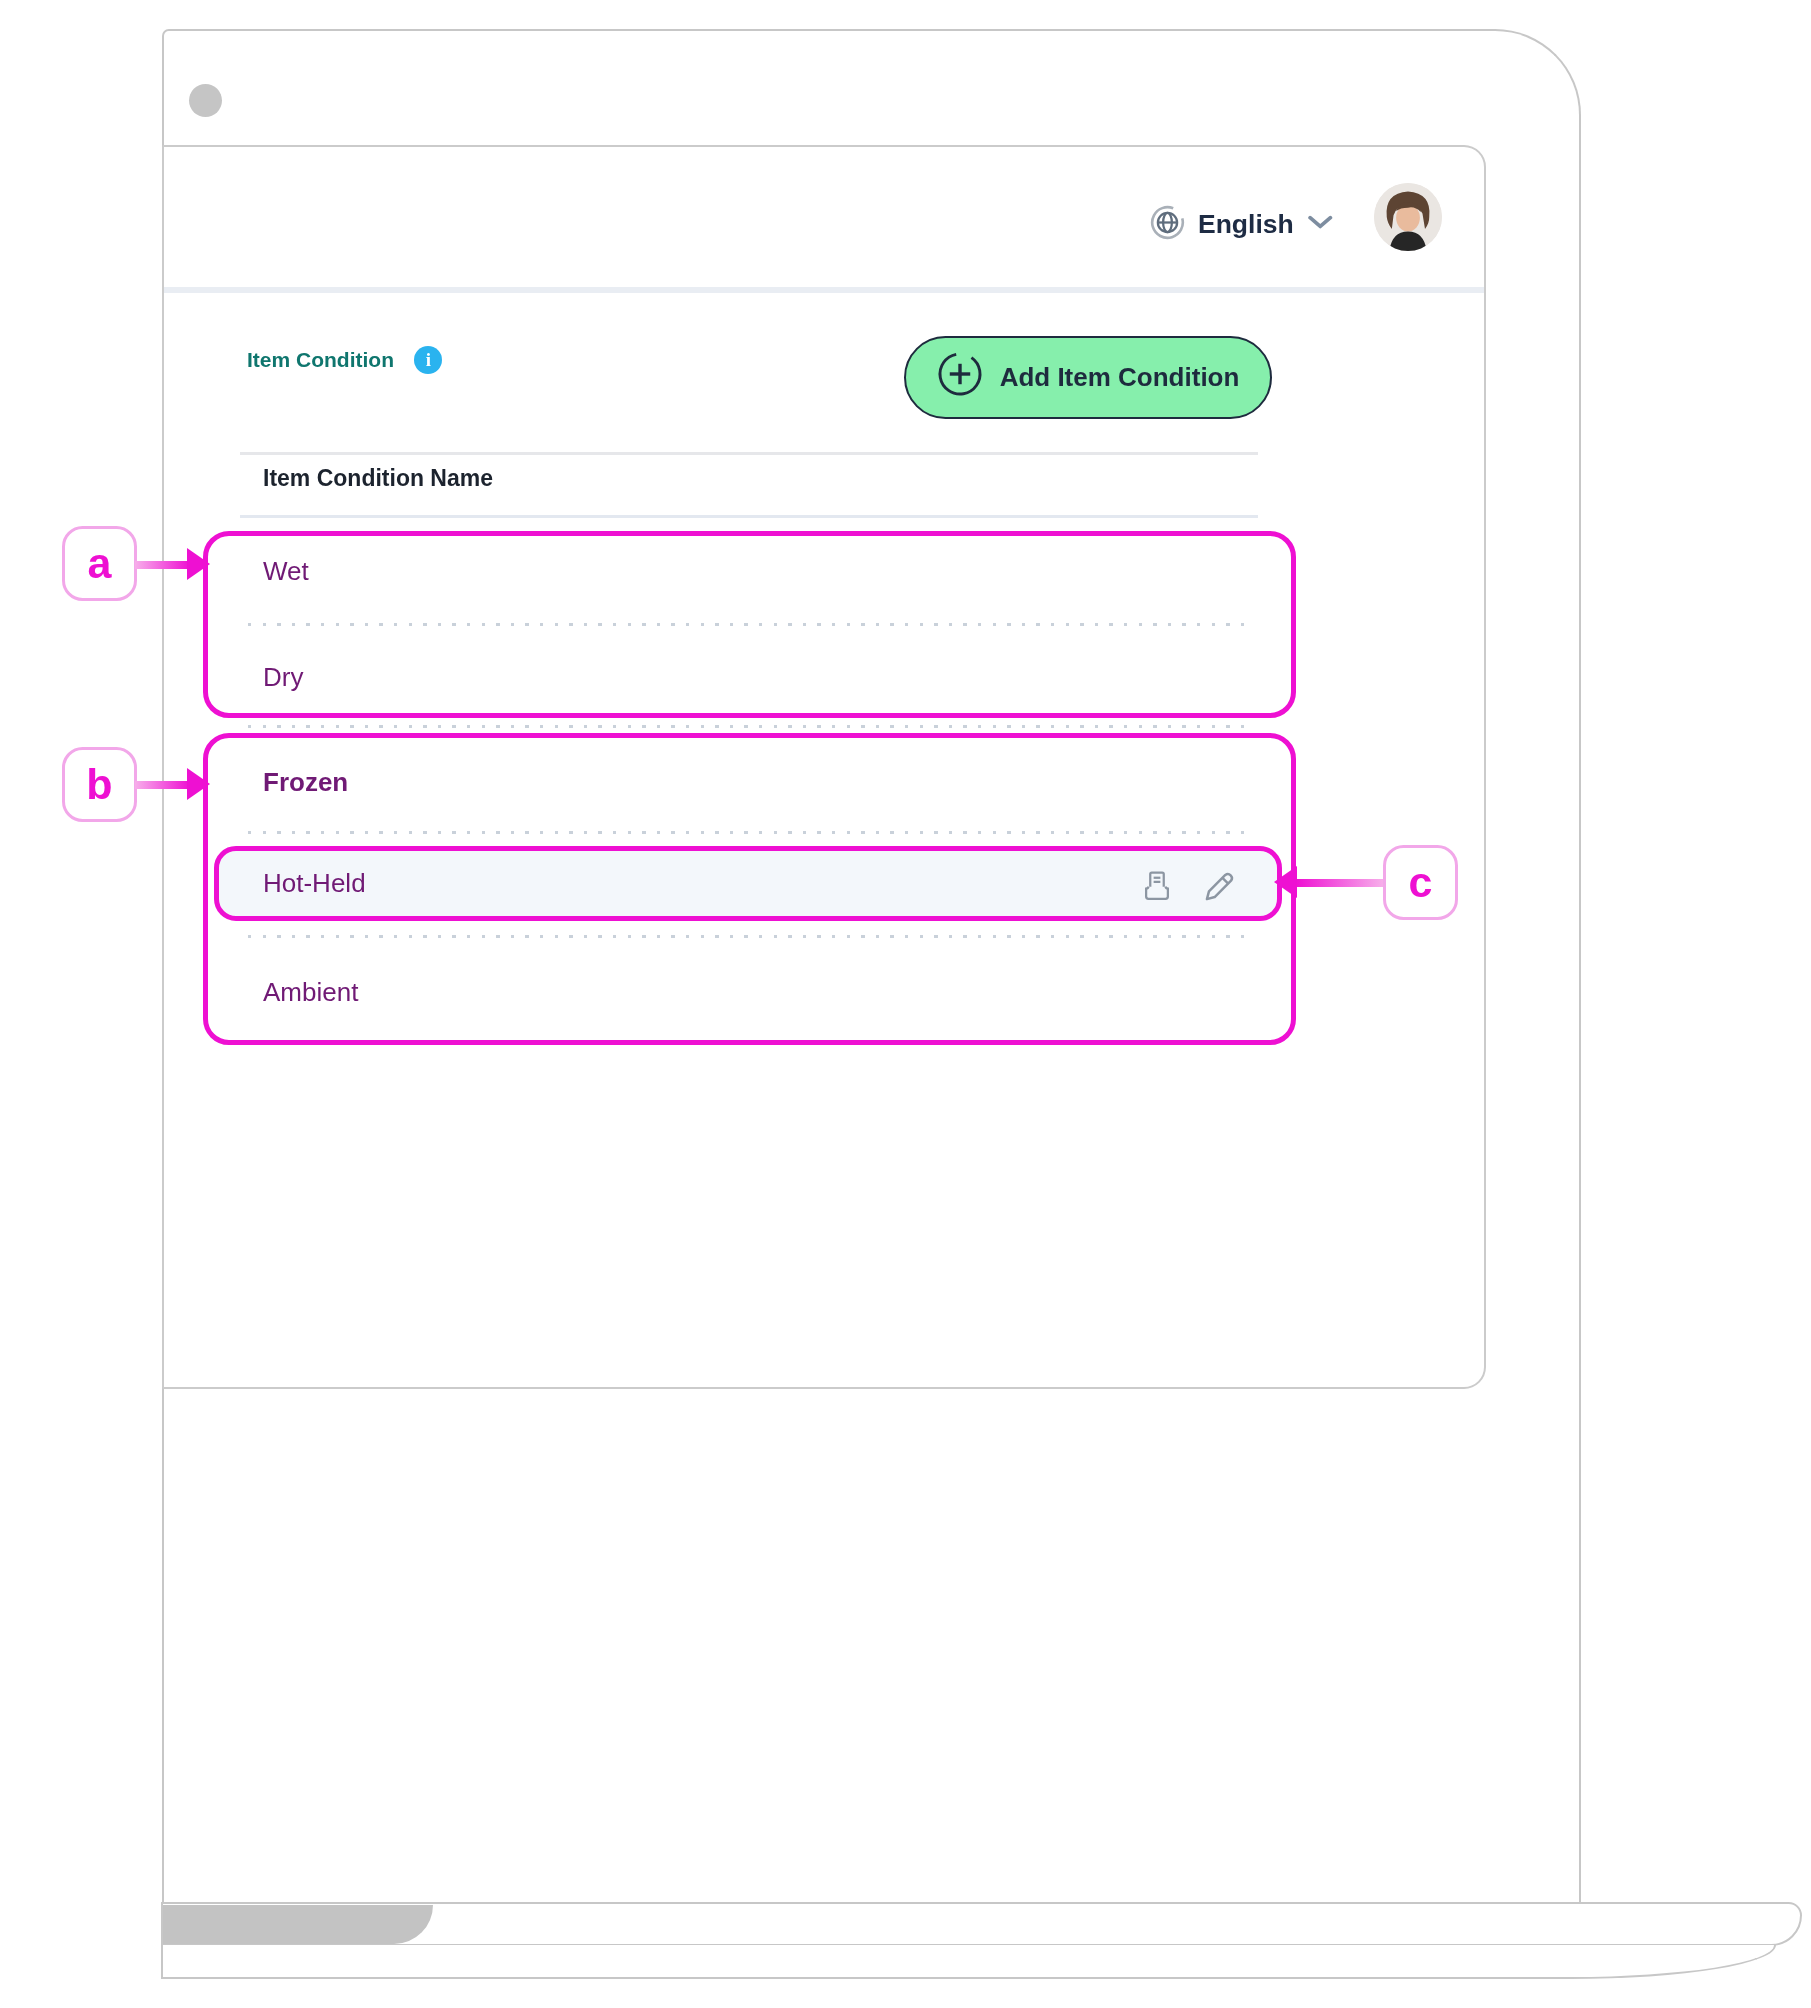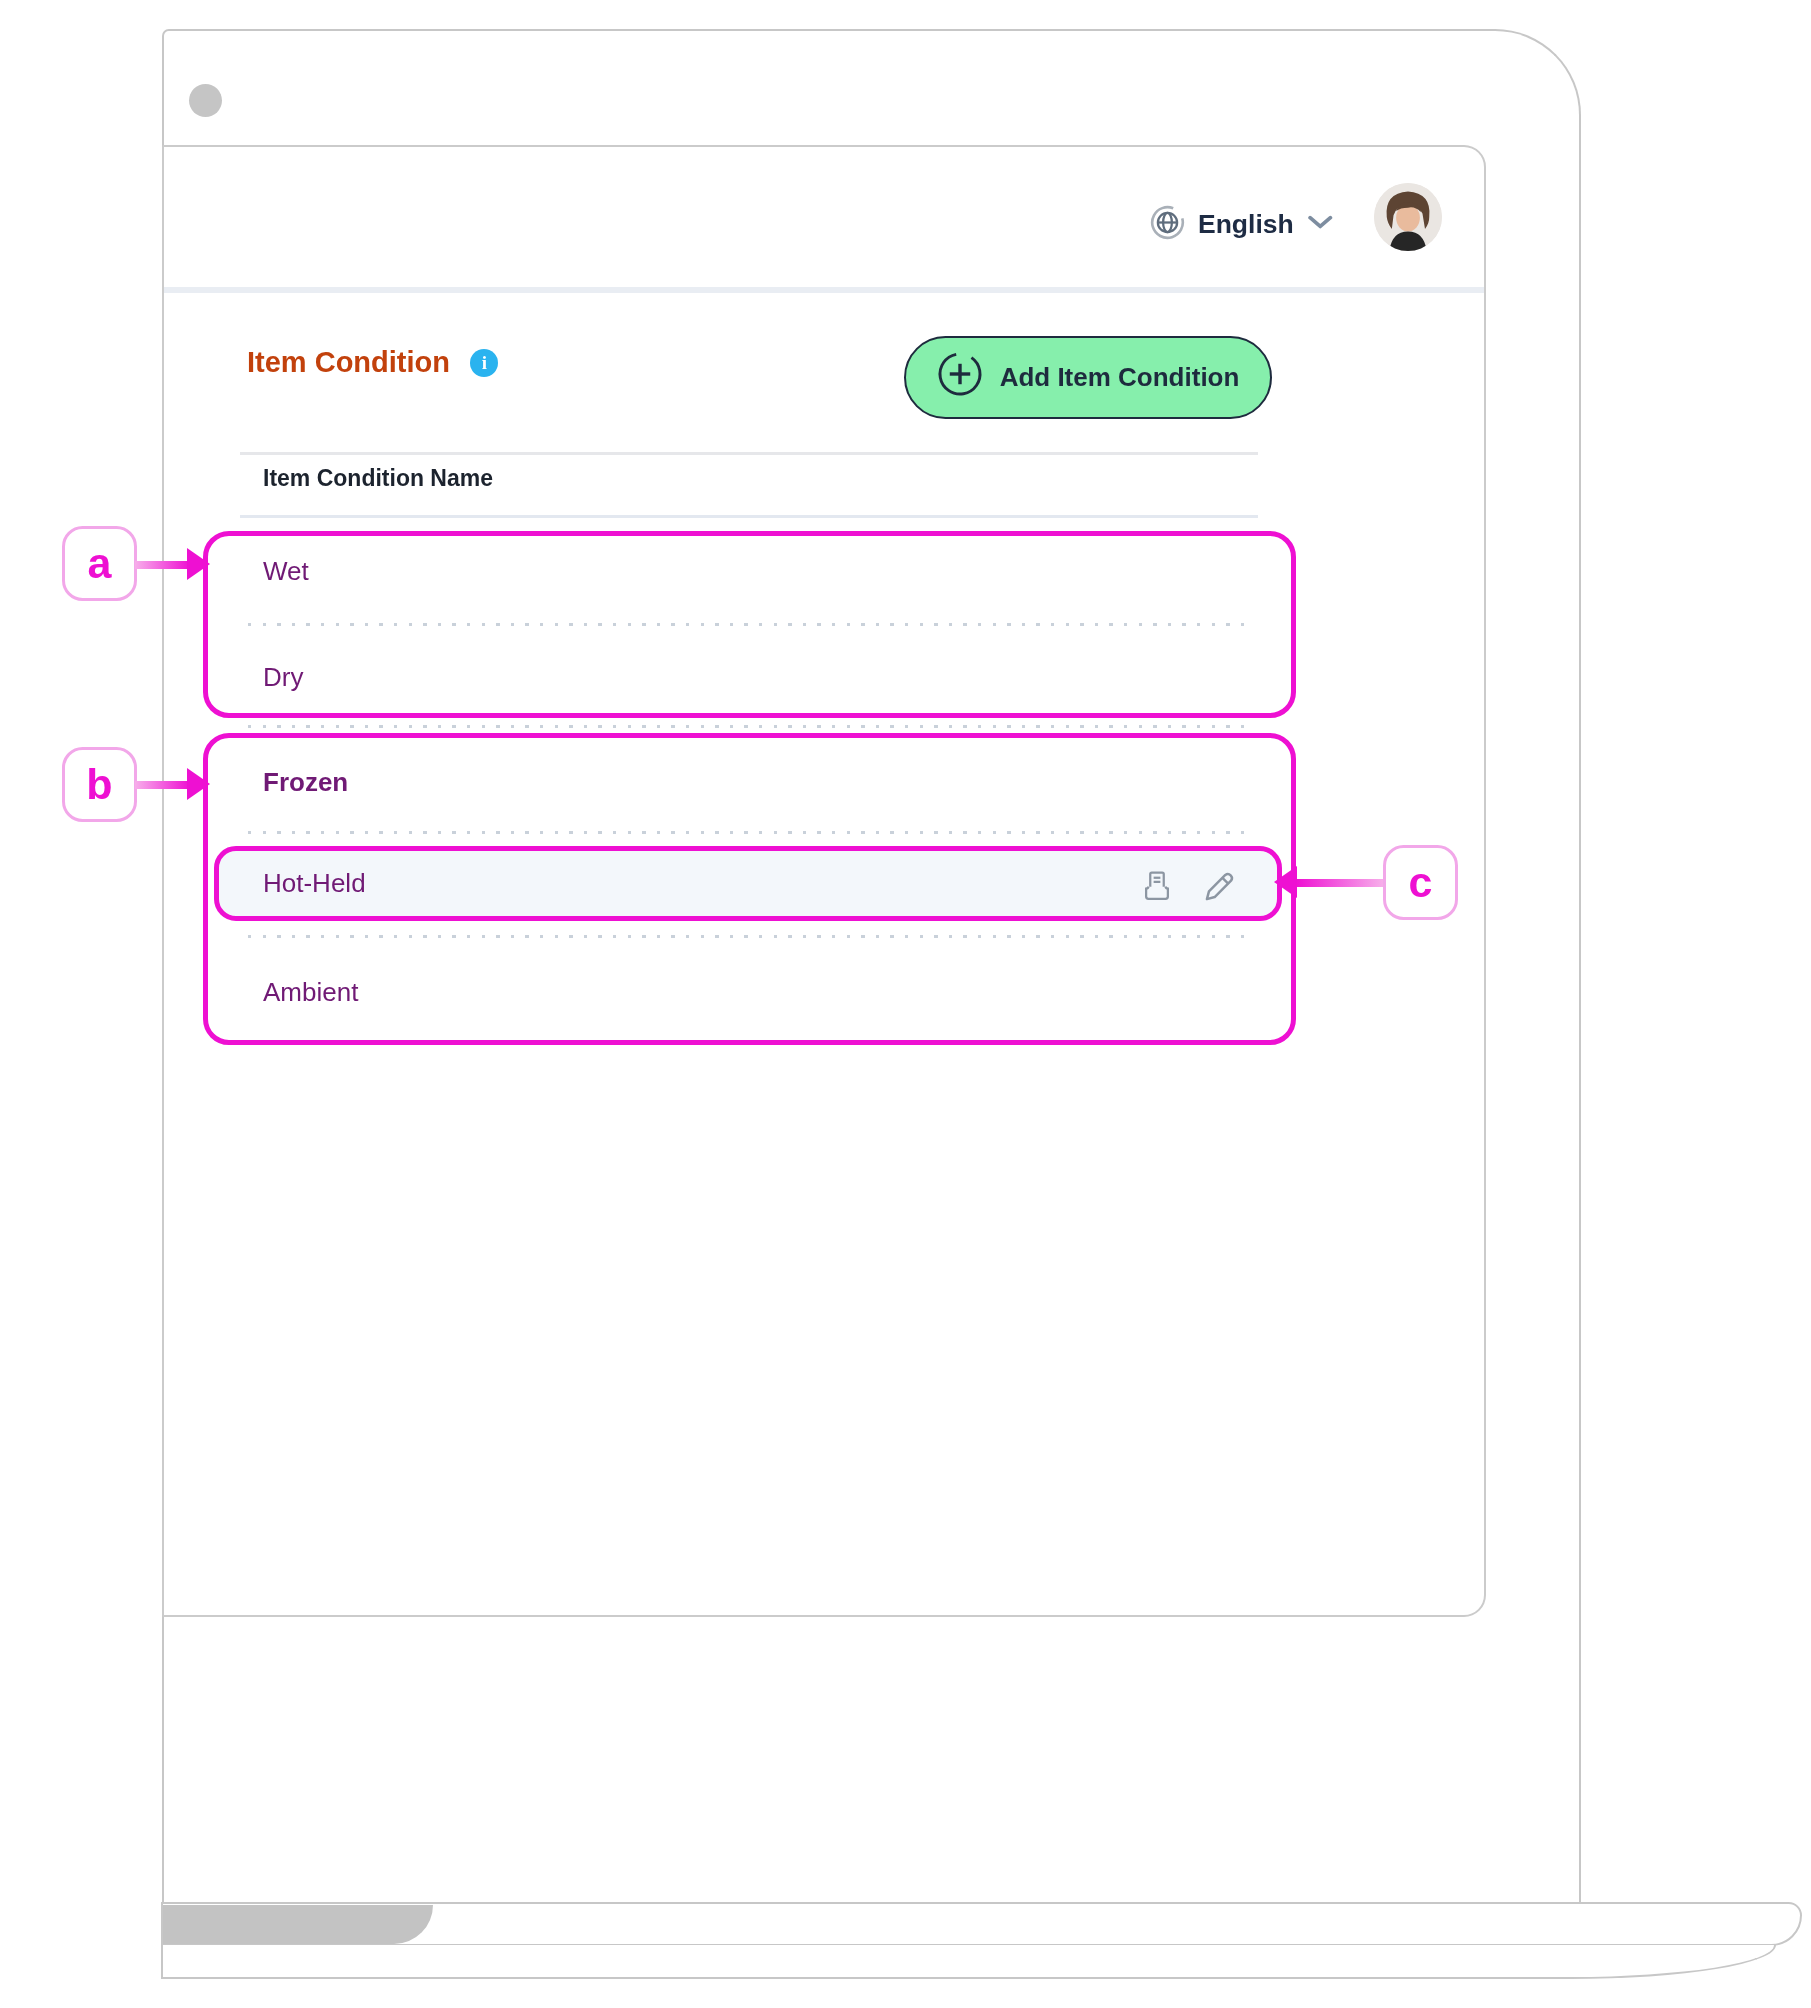--- a/index.html
+++ b/index.html
@@ -30,40 +30,40 @@
   }
   .base-slab-2 {
     position:absolute; left:161px; top:1945px; width:1615px; height:34px;
     background:#ffffff; border:2.6px solid #c7c7c7; border-top:none;
     border-radius:0 0 100% 0 / 0 0 100% 0;
     border-bottom-right-radius:205px 34px;
   }
 
   
   .app-panel {
-    position:absolute; left:162px; top:145px; width:1324px; height:1472px;
+    position:absolute; left:162px; top:145px; width:1324px; height:1244px;
     background:#ffffff; border:2.6px solid #cbcbcb; border-radius:1.7px 22px 22px 1.7px;
   }
   .header-divider {
     position:absolute; left:0; top:140px; width:100%; height:6px; background:#e9edf3;
   }
   .lang-select {
     position:absolute; left:986px; top:53px; height:48px;
     display:flex; align-items:center; gap:13px; cursor:pointer;
   }
   .lang-label { font-size:26.5px; font-weight:700; color:#1e2c44; }
   .avatar {
     position:absolute; left:1210px; top:36px; width:68px; height:68px;
     border-radius:50%; overflow:hidden; background:#eae6e2; cursor:pointer;
   }
 
   .page-title-row {
     position:absolute; left:83px; top:199px; display:flex; align-items:center; gap:20.5px;
   }
-  .page-title { font-size:29px; font-weight:700; color:#c2410c; }
+  .page-title { font-size:21px; font-weight:700; color:#0f766e; }
   .info-icon {
     width:28px; height:28px; border-radius:50%; background:#2ab3ef; color:#ffffff;
     font-size:19px; font-weight:700; display:flex; align-items:center; justify-content:center;
     font-family:"Liberation Serif", serif;
   }
   .add-btn {
     position:absolute; left:740px; top:189px; width:368px; height:83px;
     background:#86efac; border:2.6px solid #1e2b3e; border-radius:43px;
     display:flex; align-items:center; justify-content:center; gap:17px;
     font-size:26px; font-weight:700; color:#1e2b3e; cursor:pointer;

